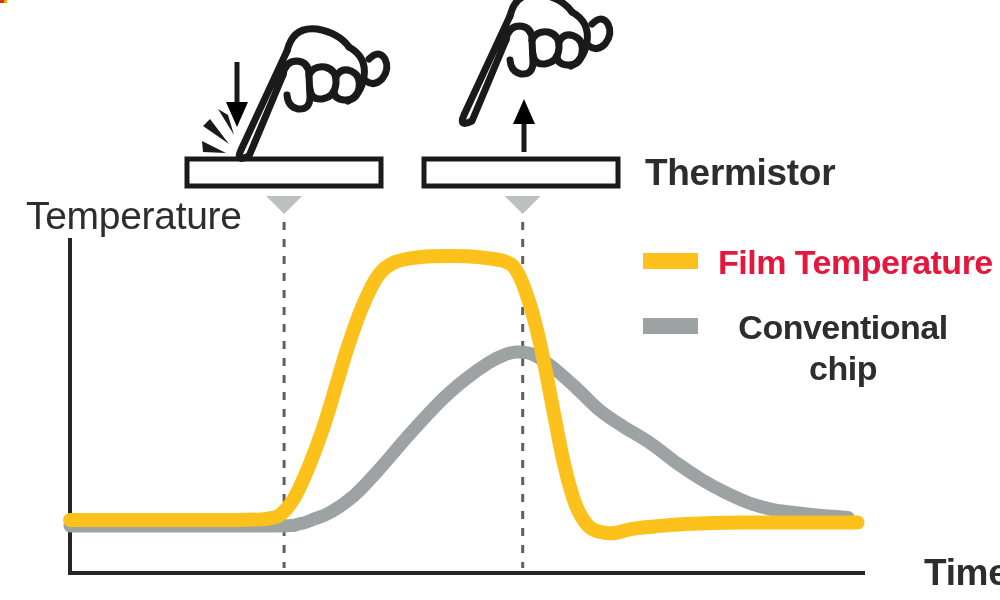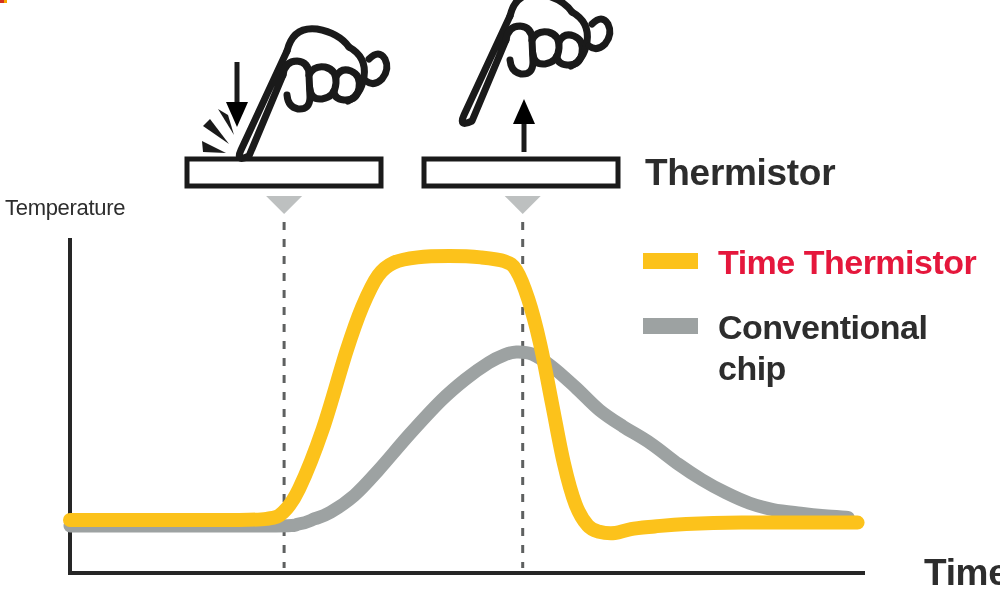--- a/index.html
+++ b/index.html
@@ -3,21 +3,21 @@
 <meta charset="utf-8">
 <style>
   html,body{margin:0;padding:0;background:#fff;}
   #stage{
     position:relative;width:1000px;height:600px;overflow:hidden;background:#fff;
     font-family:"Liberation Sans", sans-serif;color:#2d2d2d;
   }
   #stage svg{position:absolute;left:0;top:0;}
   .label{position:absolute;white-space:nowrap;line-height:1.05;letter-spacing:-0.3px;}
   .axis-label{font-size:37px;font-weight:700;}
-  .small-label{font-size:22px;font-weight:400;}
+  .small-label{font-size:39px;font-weight:400;margin-left:21px;}
   #legend{position:absolute;left:643px;top:242px;width:352px;}
   .legend-item{display:flex;align-items:flex-start;}
   .legend-item + .legend-item{margin-top:24px;}
   .swatch{display:inline-block;width:55px;height:16px;flex:0 0 55px;margin-top:11px;margin-right:20px;}
   .legend-text{font-size:34px;font-weight:700;line-height:1.2;letter-spacing:-0.5px;}
   .legend-item.conv .legend-text{max-width:250px;white-space:normal;}
 </style>
 </head>
 <body>
 
@@ -77,21 +77,21 @@
     </g>
   </svg>
 
   <div class="label small-label" style="left:5px;top:196px;">Temperature</div>
   <div class="label axis-label" style="left:645px;top:154px;">Thermistor</div>
   <div class="label axis-label" style="left:924px;top:554px;">Time</div>
 
   <div id="legend">
     <div class="legend-item">
       <span class="swatch" style="background: rgb(252, 194, 27);"></span>
-      <span class="legend-text" style="color: rgb(229, 23, 60);">Time Thermistor</span>
+      <span class="legend-text" style="color: rgb(229, 23, 60);">Film Temperature</span>
     </div>
     <div class="legend-item conv">
       <span class="swatch" style="background: rgb(157, 162, 162);"></span>
-      <span class="legend-text" style="color: rgb(45, 45, 45);">Conventional chip</span>
+      <span class="legend-text" style="color: rgb(45, 45, 45); text-align: center;">Conventional chip</span>
     </div>
   </div>
 
 </div>
 
 </body></html>

